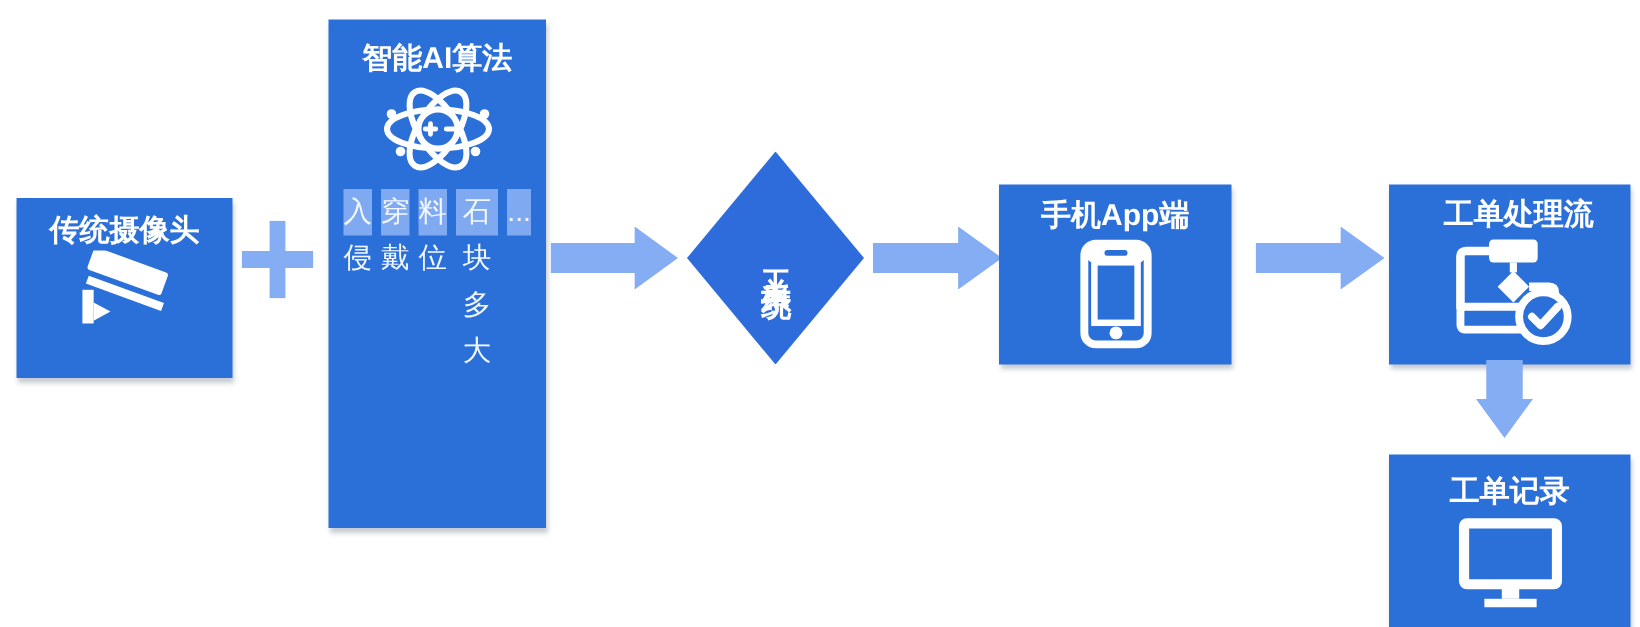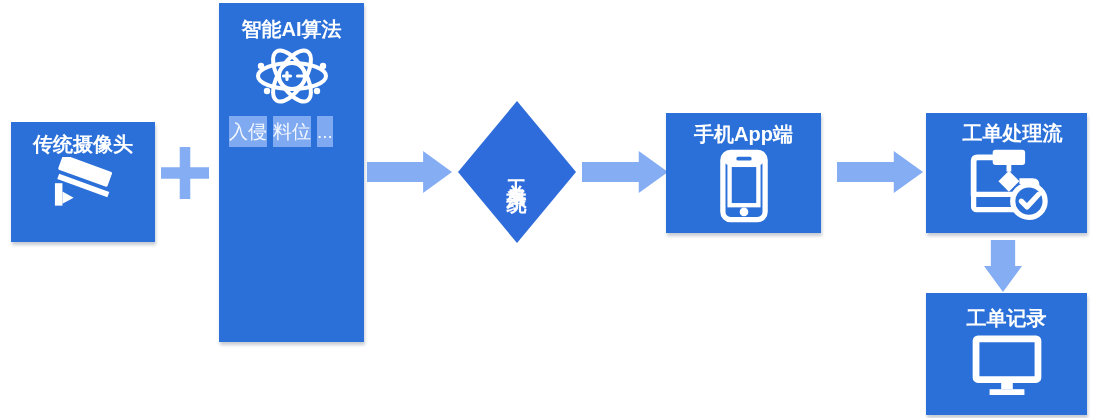--- a/index.html
+++ b/index.html
@@ -3,20 +3,21 @@
 <meta charset="utf-8">
 <style>
   html,body{margin:0;padding:0;background:#ffffff;}
   .canvas{
     position:relative;width:1093px;height:418px;background:#ffffff;overflow:hidden;
     font-family:"Liberation Sans","DejaVu Sans",sans-serif;
   }
   .node{
     position:absolute;background:#2B70D9;color:#ffffff;
     box-shadow:1px 3px 3px rgba(70,85,110,0.30);
+    margin-top:10px;
   }
   .node-title{
     display:block;text-align:center;font-weight:bold;font-size:20px;line-height:26px;
     color:#ffffff;white-space:nowrap;
   }
   .icon-wrap{display:flex;justify-content:center;}
   
   .camera-box{left:11px;top:122px;width:144px;height:120px;}
   .camera-box .node-title{margin-top:9px;}
   
@@ -98,21 +99,23 @@
         <circle cx="7" cy="21" r="3.2" fill="#ffffff"></circle>
         <circle cx="69" cy="21" r="3.2" fill="#ffffff"></circle>
         <circle cx="13" cy="46" r="3.2" fill="#ffffff"></circle>
         <circle cx="63" cy="46" r="3.2" fill="#ffffff"></circle>
         <circle cx="38" cy="31" r="13" fill="#2B70D9" stroke="#ffffff" stroke-width="4"></circle>
         <path d="M29.5 31 h7 M33 27.5 v7 M43.5 31 h6" stroke="#ffffff" stroke-width="3.2" stroke-linecap="round" fill="none"></path>
       </svg>
     </div>
     <div class="ai-items">
       <div class="ai-item">入侵</div>
+      <div class="ai-item">穿戴</div>
       <div class="ai-item">料位</div>
+      <div class="ai-item">石块多大</div>
       <div class="ai-item">...</div>
     </div>
   </div>
 
   <div class="arrow-right arrow-1"></div>
 
   <div class="diamond">
     <span class="diamond-text">工单系统</span>
   </div>
 

